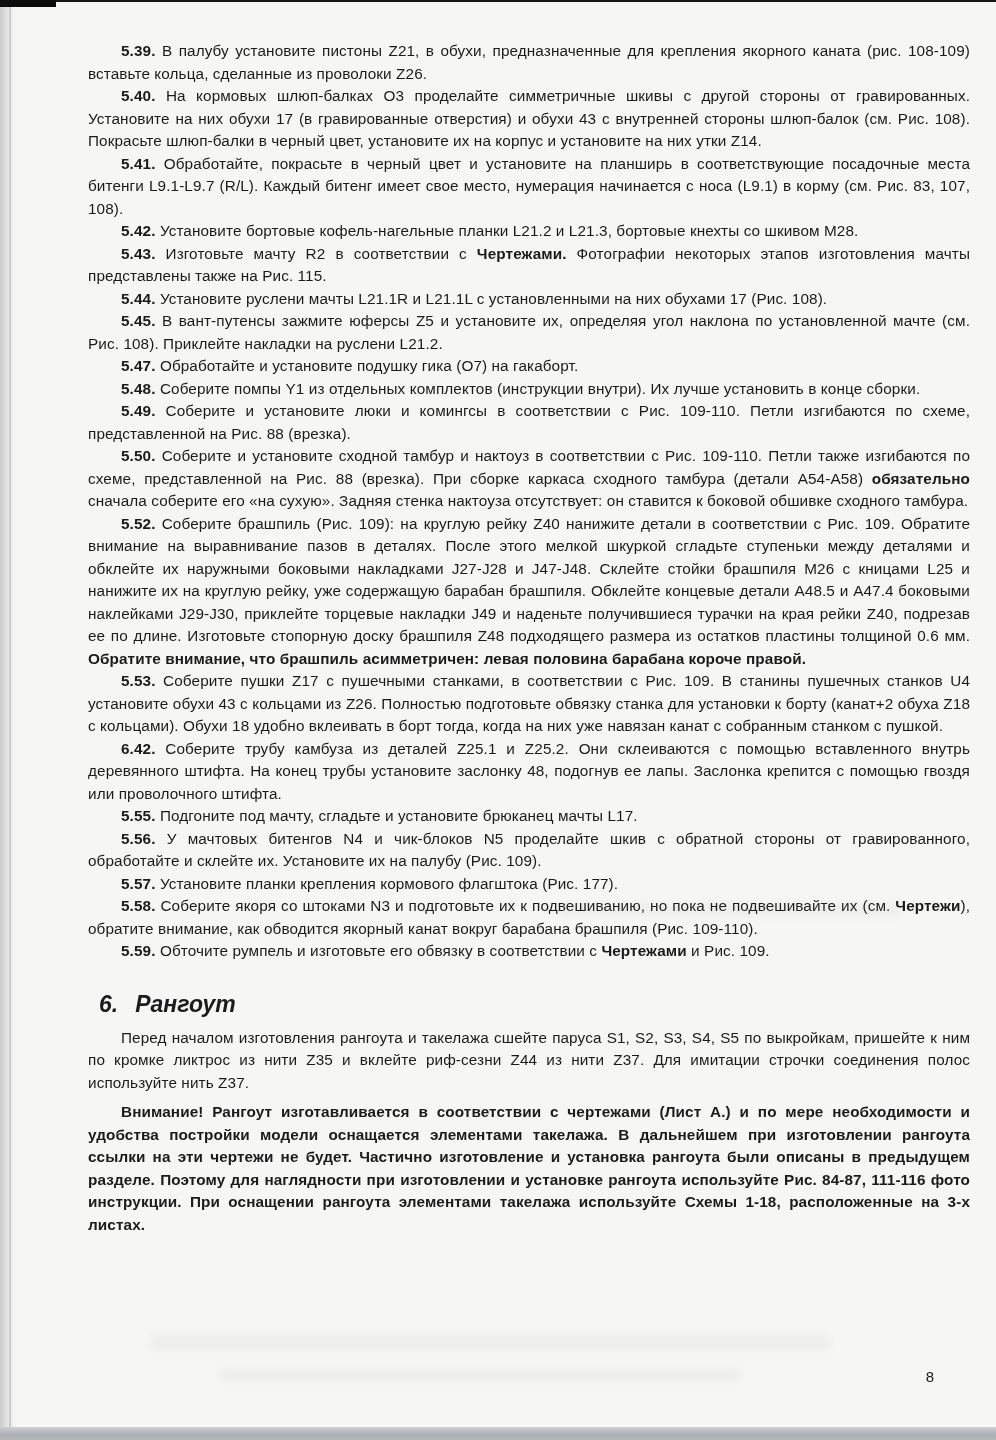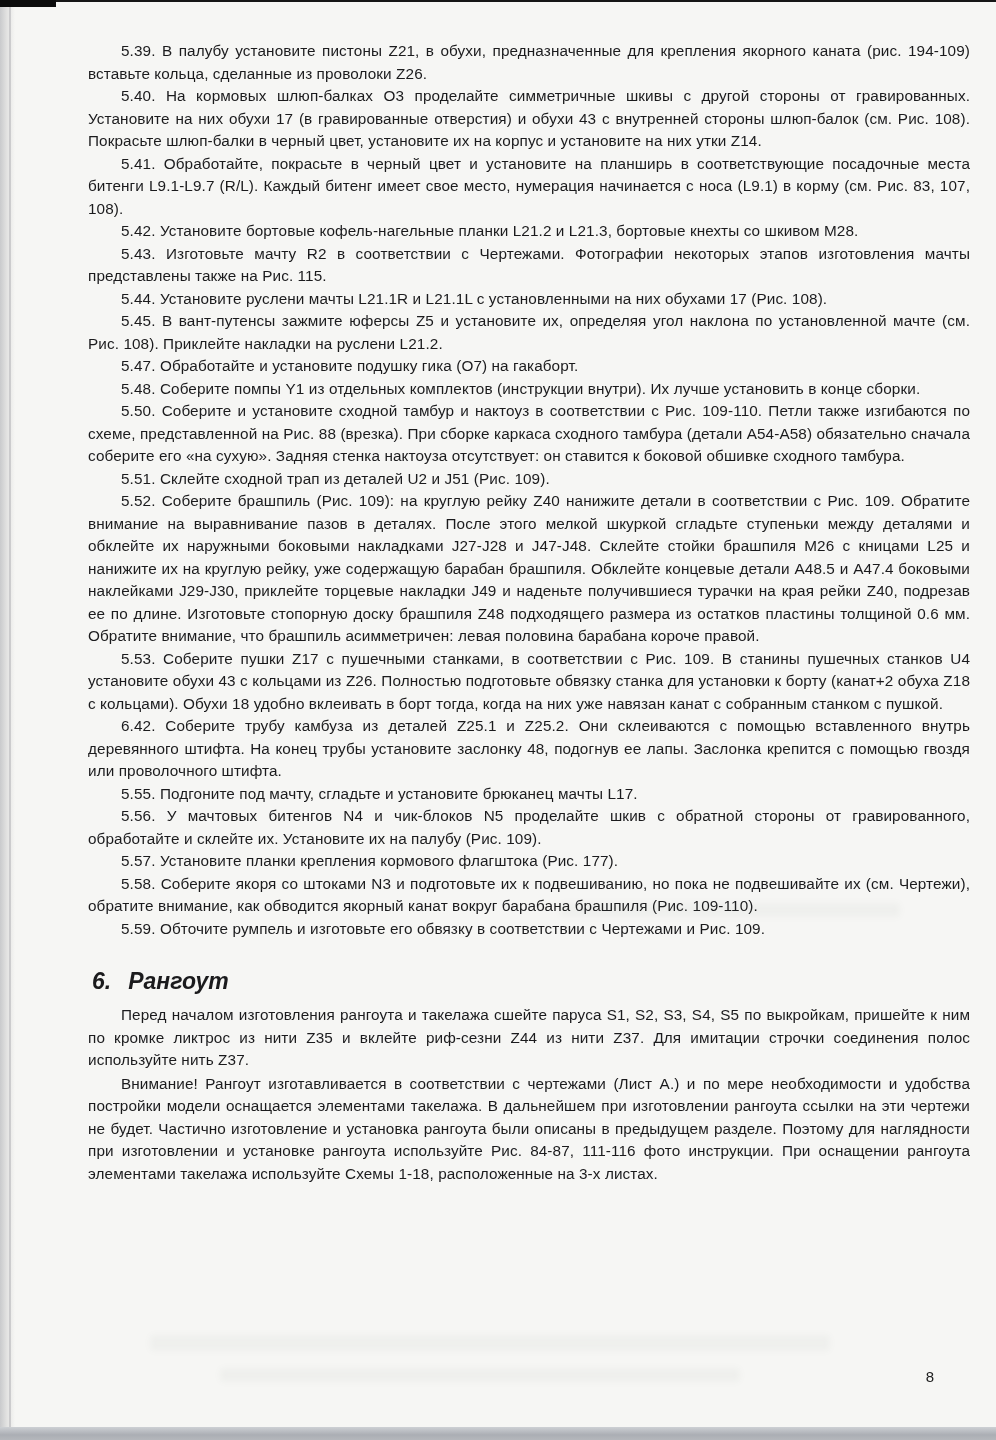--- a/index.html
+++ b/index.html
@@ -22,56 +22,56 @@
     background:linear-gradient(180deg,#cdd0d4 0%,#abaeb4 60%,#b4b7bc 100%);
   }
   .smudge { position:absolute; background:#76837a; opacity:0.055; filter:blur(3px); border-radius:4px; }
 
   .content { position:absolute; left:88px; top:40px; width:882px; }
   p.para {
     margin:0; font-size:15.3px; line-height:22.5px;
     text-align:justify; letter-spacing:0.1px;
   }
   p.indent { text-indent:33px; }
-  p.gap { margin-top:1px; }
-  .b { font-weight:normal; }
+  p.gap { margin-top:7px; }
+  .b { font-weight:bold; }
 
   h2.section-heading {
-    margin:27px 0 9px 4px; font-size:23px; line-height:28px;
+    margin:27px 0 9px 11px; font-size:23px; line-height:28px;
     font-weight:bold; font-style:italic; color:#1b1b1d;
   }
   h2 .sec-num { margin-right:17px; }
 
   .page-number {
     position:absolute; top:1368px; right:62px;
     font-size:15px; color:#222;
   }
 </style>
 </head>
 <body>
 
 <div class="page">
   <div class="edge-left"></div>
   <div class="edge-left-line"></div>
   <div class="edge-top-line"></div>
   <div class="edge-top-corner"></div>
 
   <div class="content">
     <div id="instruction-paragraphs">
-        <p class="para indent"><span class="b">5.39.</span><span> В палубу установите пистоны Z21, в обухи, предназначенные для крепления якорного каната (рис. 194-109) вставьте кольца, сделанные из проволоки Z26.</span></p>
+        <p class="para indent"><span class="b">5.39.</span><span> В палубу установите пистоны Z21, в обухи, предназначенные для крепления якорного каната (рис. 108-109) вставьте кольца, сделанные из проволоки Z26.</span></p>
         <p class="para indent"><span class="b">5.40.</span><span> На кормовых шлюп-балках O3 проделайте симметричные шкивы с другой стороны от гравированных. Установите на них обухи 17 (в гравированные отверстия) и обухи 43 с внутренней стороны шлюп-балок (см. Рис. 108). Покрасьте шлюп-балки в черный цвет, установите их на корпус и установите на них утки Z14.</span></p>
         <p class="para indent"><span class="b">5.41.</span><span> Обработайте, покрасьте в черный цвет и установите на планширь в соответствующие посадочные места битенги L9.1-L9.7 (R/L). Каждый битенг имеет свое место, нумерация начинается с носа (L9.1) в корму (см. Рис. 83, 107, 108).</span></p>
         <p class="para indent"><span class="b">5.42.</span><span> Установите бортовые кофель-нагельные планки L21.2 и L21.3, бортовые кнехты со шкивом M28.</span></p>
         <p class="para indent"><span class="b">5.43.</span><span> Изготовьте мачту R2 в соответствии с </span><span class="b">Чертежами.</span><span> Фотографии некоторых этапов изготовления мачты представлены также на Рис. 115.</span></p>
         <p class="para indent"><span class="b">5.44.</span><span> Установите руслени мачты L21.1R и L21.1L с установленными на них обухами 17 (Рис. 108).</span></p>
         <p class="para indent"><span class="b">5.45.</span><span> В вант-путенсы зажмите юферсы Z5 и установите их, определяя угол наклона по установленной мачте (см. Рис. 108). Приклейте накладки на руслени L21.2.</span></p>
         <p class="para indent"><span class="b">5.47.</span><span> Обработайте и установите подушку гика (O7) на гакаборт.</span></p>
         <p class="para indent"><span class="b">5.48.</span><span> Соберите помпы Y1 из отдельных комплектов (инструкции внутри). Их лучше установить в конце сборки.</span></p>
+        <p class="para indent"><span class="b">5.49.</span><span> Соберите и установите люки и комингсы в соответствии с Рис. 109-110. Петли изгибаются по схеме, представленной на Рис. 88 (врезка).</span></p>
         <p class="para indent"><span class="b">5.50.</span><span> Соберите и установите сходной тамбур и нактоуз в соответствии с Рис. 109-110. Петли также изгибаются по схеме, представленной на Рис. 88 (врезка). При сборке каркаса сходного тамбура (детали A54-A58) </span><span class="b">обязательно</span><span> сначала соберите его «на сухую». Задняя стенка нактоуза отсутствует: он ставится к боковой обшивке сходного тамбура.</span></p>
-        <p class="para indent"><span class="b">5.51.</span><span> Склейте сходной трап из деталей U2 и J51 (Рис. 109).</span></p>
         <p class="para indent"><span class="b">5.52.</span><span> Соберите брашпиль (Рис. 109): на круглую рейку Z40 нанижите детали в соответствии с Рис. 109. Обратите внимание на выравнивание пазов в деталях. После этого мелкой шкуркой сгладьте ступеньки между деталями и обклейте их наружными боковыми накладками J27-J28 и J47-J48. Склейте стойки брашпиля M26 с кницами L25 и нанижите их на круглую рейку, уже содержащую барабан брашпиля. Обклейте концевые детали A48.5 и A47.4 боковыми наклейками J29-J30, приклейте торцевые накладки J49 и наденьте получившиеся турачки на края рейки Z40, подрезав ее по длине. Изготовьте стопорную доску брашпиля Z48 подходящего размера из остатков пластины толщиной 0.6 мм. </span><span class="b">Обратите внимание, что брашпиль асимметричен: левая половина барабана короче правой.</span></p>
         <p class="para indent"><span class="b">5.53.</span><span> Соберите пушки Z17 с пушечными станками, в соответствии с Рис. 109. В станины пушечных станков U4 установите обухи 43 с кольцами из Z26. Полностью подготовьте обвязку станка для установки к борту (канат+2 обуха Z18 с кольцами). Обухи 18 удобно вклеивать в борт тогда, когда на них уже навязан канат с собранным станком с пушкой.</span></p>
         <p class="para indent"><span class="b">6.42.</span><span> Соберите трубу камбуза из деталей Z25.1 и Z25.2. Они склеиваются с помощью вставленного внутрь деревянного штифта. На конец трубы установите заслонку 48, подогнув ее лапы. Заслонка крепится с помощью гвоздя или проволочного штифта.</span></p>
         <p class="para indent"><span class="b">5.55.</span><span> Подгоните под мачту, сгладьте и установите брюканец мачты L17.</span></p>
         <p class="para indent"><span class="b">5.56.</span><span> У мачтовых битенгов N4 и чик-блоков N5 проделайте шкив с обратной стороны от гравированного, обработайте и склейте их. Установите их на палубу (Рис. 109).</span></p>
         <p class="para indent"><span class="b">5.57.</span><span> Установите планки крепления кормового флагштока (Рис. 177).</span></p>
         <p class="para indent"><span class="b">5.58.</span><span> Соберите якоря со штоками N3 и подготовьте их к подвешиванию, но пока не подвешивайте их (см. </span><span class="b">Чертежи</span><span>), обратите внимание, как обводится якорный канат вокруг барабана брашпиля (Рис. 109-110).</span></p>
         <p class="para indent"><span class="b">5.59.</span><span> Обточите румпель и изготовьте его обвязку в соответствии с </span><span class="b">Чертежами</span><span> и Рис. 109.</span></p>
       </div>
 

